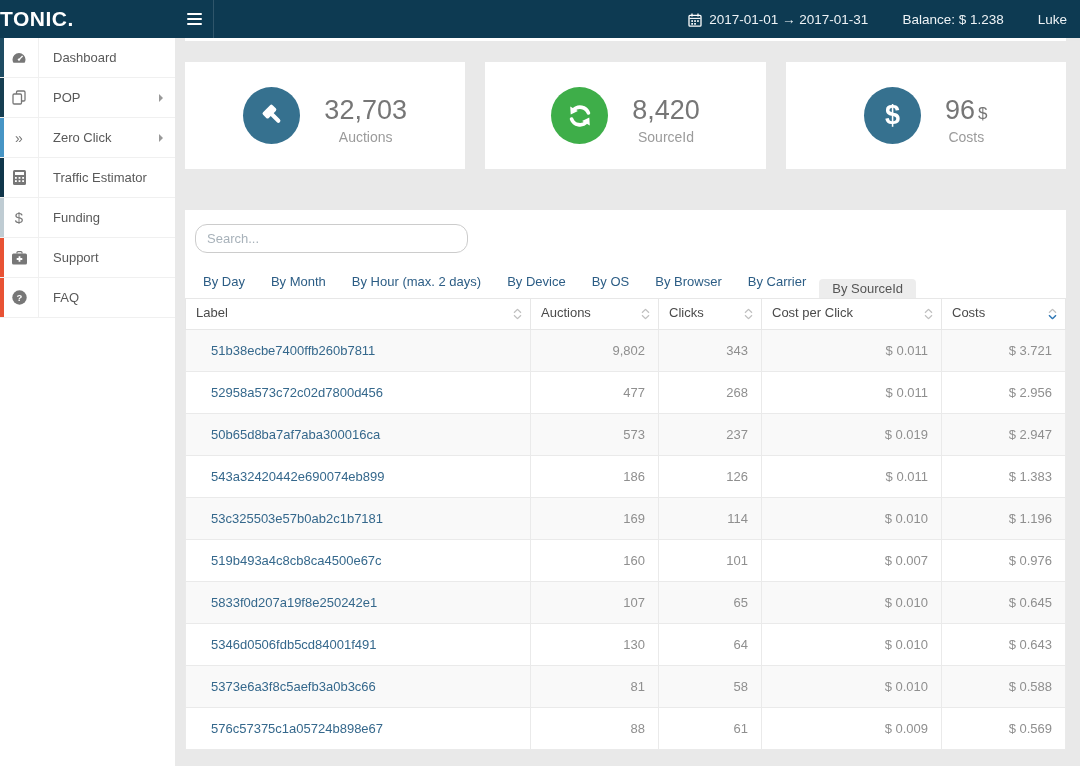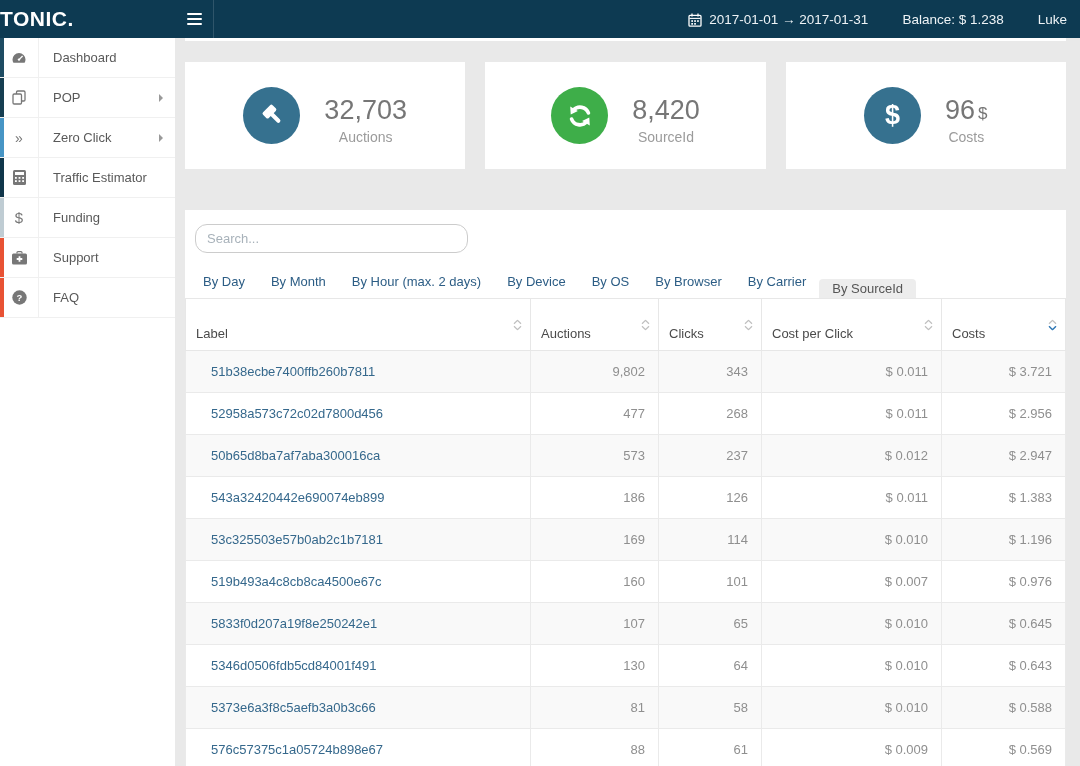--- a/index.html
+++ b/index.html
@@ -52,21 +52,21 @@
   .search-input { margin-left:10px; width:273px; height:29px; border:1px solid #ccc; border-radius:12px;
                   padding:0 11px; font-size:13px; color:#555; outline:none; font-family:"Liberation Sans",sans-serif; }
   .search-input::placeholder { color:#a8b2ba; }
 
   .tabs { display:flex; align-items:flex-end; margin-top:12px; padding-left:5px; font-size:13px; }
   .tab { color:#2c5d85; padding:9px 13px; cursor:pointer; white-space:nowrap; }
   .tab.active { background:#ededed; color:#555; border-radius:4px 4px 0 0; padding:2px 13px; cursor:default; }
 
   table { width:100%; border-collapse:collapse; font-size:13px; border:1px solid #e0e0e0; table-layout:fixed; }
   th { position:relative; text-align:left; font-weight:normal; color:#4a4a4a;
-       border:1px solid #e7e7e7; padding:27px 24px 9px 10px; cursor:pointer; }
+       border:1px solid #e7e7e7; padding:6px 24px 9px 10px; cursor:pointer; }
   td { border:1px solid #eaeaea; padding:13px 13px 13px 10px; }
   tbody tr:nth-child(odd) { background:#f9f9f9; }
   td.c-label { padding-left:25px; }
   td.c-label a { color:#35688c; text-decoration:none; cursor:pointer; }
   td.num { text-align:right; color:#8f8f8f; }
   .carets { position:absolute; right:8px; top:50%; transform:translateY(-50%);
             display:flex; flex-direction:column; gap:1px; }
   .carets svg polyline { fill:none; stroke:#bfbfbf; stroke-width:1.2; }
   th.sorted-desc .caret-down polyline { stroke:#3178b5; stroke-width:1.5; }
 </style>
@@ -342,21 +342,21 @@
             <td class="num">477</td>
             <td class="num">268</td>
             <td class="num">$ 0.011</td>
             <td class="num">$ 2.956</td>
           </tr>
 
           <tr>
             <td class="c-label"><a>50b65d8ba7af7aba300016ca</a></td>
             <td class="num">573</td>
             <td class="num">237</td>
-            <td class="num">$ 0.012</td>
+            <td class="num">$ 0.019</td>
             <td class="num">$ 2.947</td>
           </tr>
 
           <tr>
             <td class="c-label"><a>543a32420442e690074eb899</a></td>
             <td class="num">186</td>
             <td class="num">126</td>
             <td class="num">$ 0.011</td>
             <td class="num">$ 1.383</td>
           </tr>

